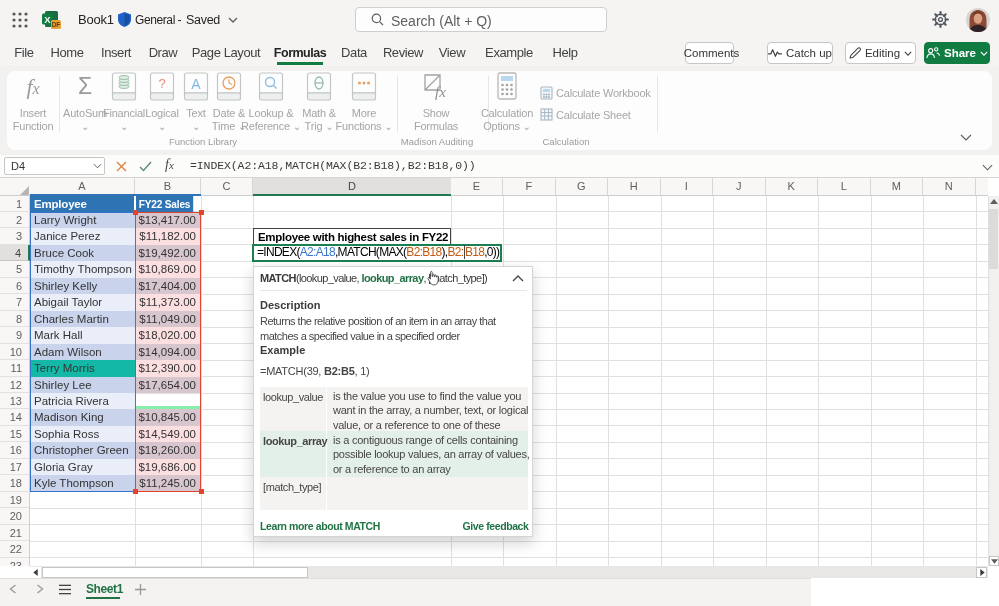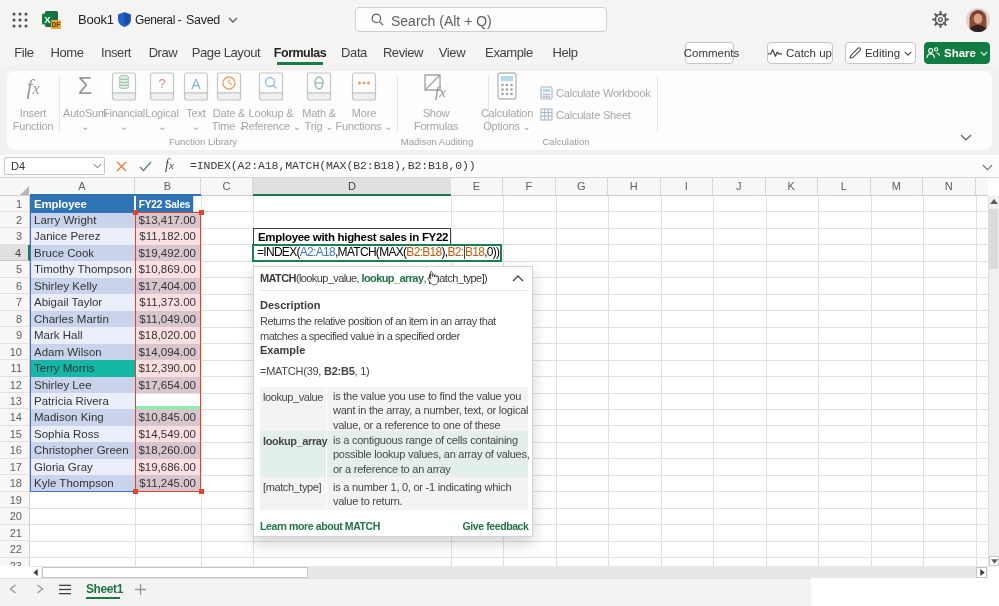--- a/index.html
+++ b/index.html
@@ -396,21 +396,20 @@
  <div class="abs" style="left:73px;top:119.5px;width:201px;height:44px;background:#f4f3f2"></div>
  <div class="abs" style="left:5.5px;top:163.5px;width:66px;height:46.5px;background:#e3f0e9"></div>
  <div class="abs" style="left:73px;top:163.5px;width:201px;height:46.5px;background:#e3f0e9"></div>
  <div class="abs" style="left:5.5px;top:210px;width:66px;height:33px;background:#f4f3f2"></div>
  <div class="abs" style="left:73px;top:210px;width:201px;height:33px;background:#f4f3f2"></div>
  <div class="abs pb" style="left:9px;top:122.5px;letter-spacing:-0.4px">lookup_value</div>
  <div class="abs pb" style="left:79px;top:122px;line-height:14.4px">is the value you use to find the value you<br>want in the array, a number, text, or logical<br>value, or a reference to one of these</div>
  <div class="abs pb" style="left:9px;top:166.5px;font-weight:bold;letter-spacing:-0.4px">lookup_array</div>
  <div class="abs pb" style="left:79px;top:166px;line-height:14.4px">is a contiguous range of cells containing<br>possible lookup values, an array of values,<br>or a reference to an array</div>
  <div class="abs pb" style="left:9px;top:213px;letter-spacing:-0.4px">[match_type]</div>
- <div class="abs pb" style="left:79px;top:213px;line-height:14.4px">is a number 1, 0, or -1 indicating which<br>value to return.</div>
  <div class="abs" style="left:6px;top:252.5px;font-size:10.5px;font-weight:bold;letter-spacing:-0.4px;color:#217346;white-space:nowrap">Learn more about MATCH</div>
  <div class="abs" style="left:208.5px;top:252.5px;font-size:10.5px;font-weight:bold;letter-spacing:-0.4px;color:#217346;white-space:nowrap">Give feedback</div>
 </div>
 <div class="abs" style="left:988px;top:195.5px;width:11px;height:370.5px;background:#f1f0ef;border-left:1px solid #e1dfdd"></div>
 <svg class="abs" style="left:990px;top:199px" width="8" height="5" viewBox="0 0 8 5">
     <path d="M4 0 L8 5 L0 5 Z" fill="#605e5c"></path>
   </svg>
 <div class="abs" style="left:989px;top:209px;width:9px;height:60px;background:#dcdbda"></div>
 <div class="abs" style="left:988.5px;top:556px;width:10px;height:10px;background:#fff;border:1px solid #c8c6c4"></div>
 <svg class="abs" style="left:990.5px;top:559px" width="7" height="5" viewBox="0 0 8 5">

